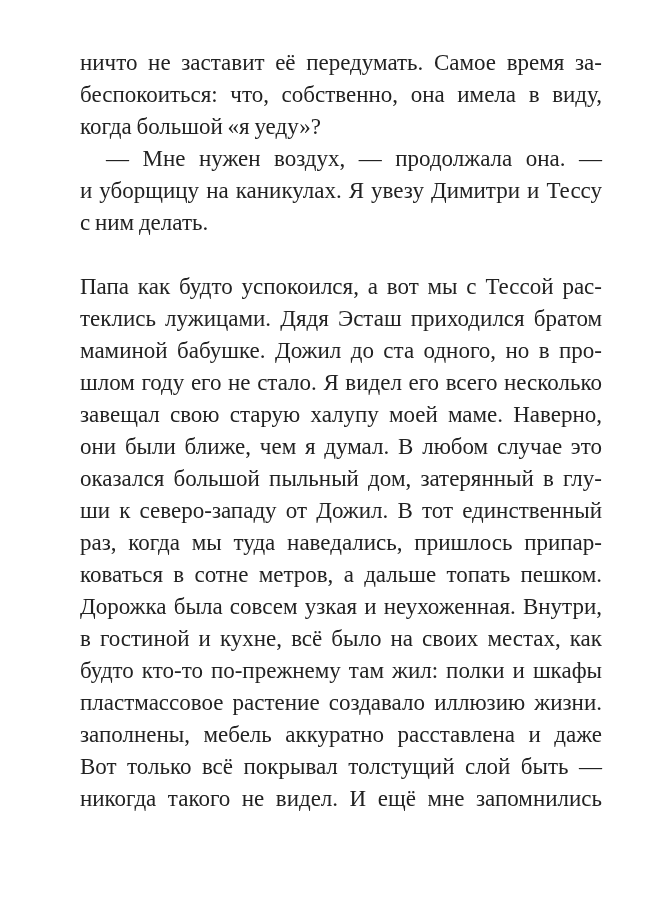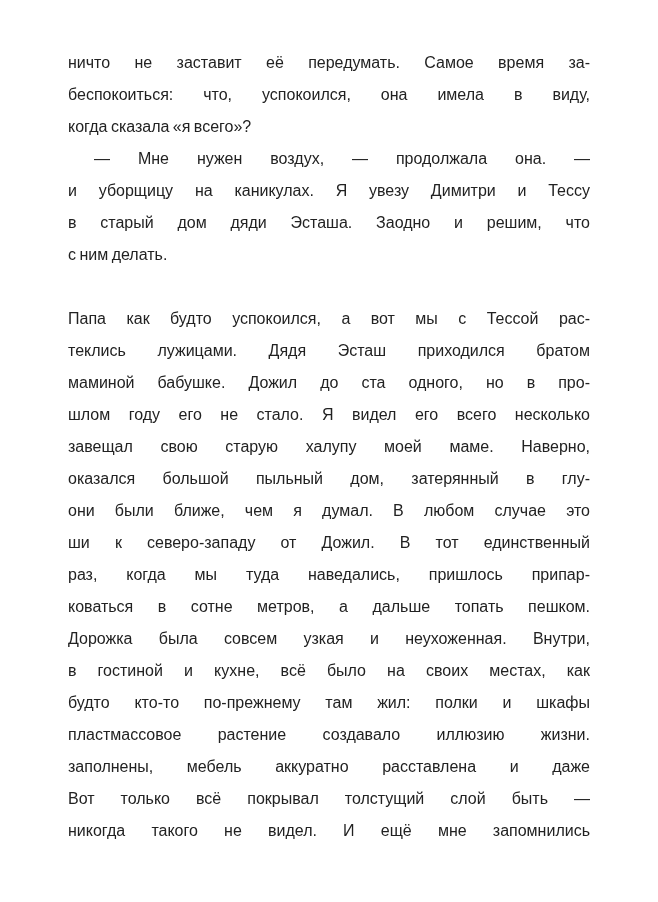--- a/index.html
+++ b/index.html
@@ -9,25 +9,25 @@
   }
   .page {
     position: relative;
     width: 658px;
     height: 902px;
     background: #ffffff;
     overflow: hidden;
   }
   .text-block {
     position: absolute;
-    left: 68px;
+    left: 80px;
     top: 47px;
     width: 522px;
-    font-family: Liberation Sans, sans-serif;
-    font-size: 16px;
+    font-family: Liberation Serif, serif;
+    font-size: 23px;
     line-height: 32px;
     color: #222222;
     -webkit-font-smoothing: antialiased;
   }
   .para { margin: 0; }
   .para.gap { margin-top: 32px; }
   .line {
     text-align: justify;
     text-align-last: justify;
     word-spacing: -1px;
@@ -40,37 +40,36 @@
     text-indent: 26px;
   }
 </style>
 </head>
 <body>
 
 <main class="page" style="background: rgb(255, 255, 255);">
   <section class="text-block" style="color: rgb(34, 34, 34);">
       <div class="para">
         <div class="line">ничто не заставит её передумать. Самое время за-</div>
-        <div class="line">беспокоиться: что, успокоился, она имела в виду,</div>
-        <div class="line flush">когда сказала «я всего»?</div>
+        <div class="line">беспокоиться: что, собственно, она имела в виду,</div>
+        <div class="line flush">когда большой «я уеду»?</div>
       </div>
       <div class="para">
         <div class="line indent">— Мне нужен воздух, — продолжала она. —</div>
         <div class="line">и уборщицу на каникулах. Я увезу Димитри и Тессу</div>
-        <div class="line">в старый дом дяди Эсташа. Заодно и решим, что</div>
         <div class="line flush">с ним делать.</div>
       </div>
       <div class="para gap">
         <div class="line">Папа как будто успокоился, а вот мы с Тессой рас-</div>
         <div class="line">теклись лужицами. Дядя Эсташ приходился братом</div>
         <div class="line">маминой бабушке. Дожил до ста одного, но в про-</div>
         <div class="line">шлом году его не стало. Я видел его всего несколько</div>
         <div class="line">завещал свою старую халупу моей маме. Наверно,</div>
+        <div class="line">они были ближе, чем я думал. В любом случае это</div>
         <div class="line">оказался большой пыльный дом, затерянный в глу-</div>
-        <div class="line">они были ближе, чем я думал. В любом случае это</div>
         <div class="line">ши к северо-западу от Дожил. В тот единственный</div>
         <div class="line">раз, когда мы туда наведались, пришлось припар-</div>
         <div class="line">коваться в сотне метров, а дальше топать пешком.</div>
         <div class="line">Дорожка была совсем узкая и неухоженная. Внутри,</div>
         <div class="line">в гостиной и кухне, всё было на своих местах, как</div>
         <div class="line">будто кто-то по-прежнему там жил: полки и шкафы</div>
         <div class="line">пластмассовое растение создавало иллюзию жизни.</div>
         <div class="line">заполнены, мебель аккуратно расставлена и даже</div>
         <div class="line">Вот только всё покрывал толстущий слой быть —</div>
         <div class="line">никогда такого не видел. И ещё мне запомнились</div>

